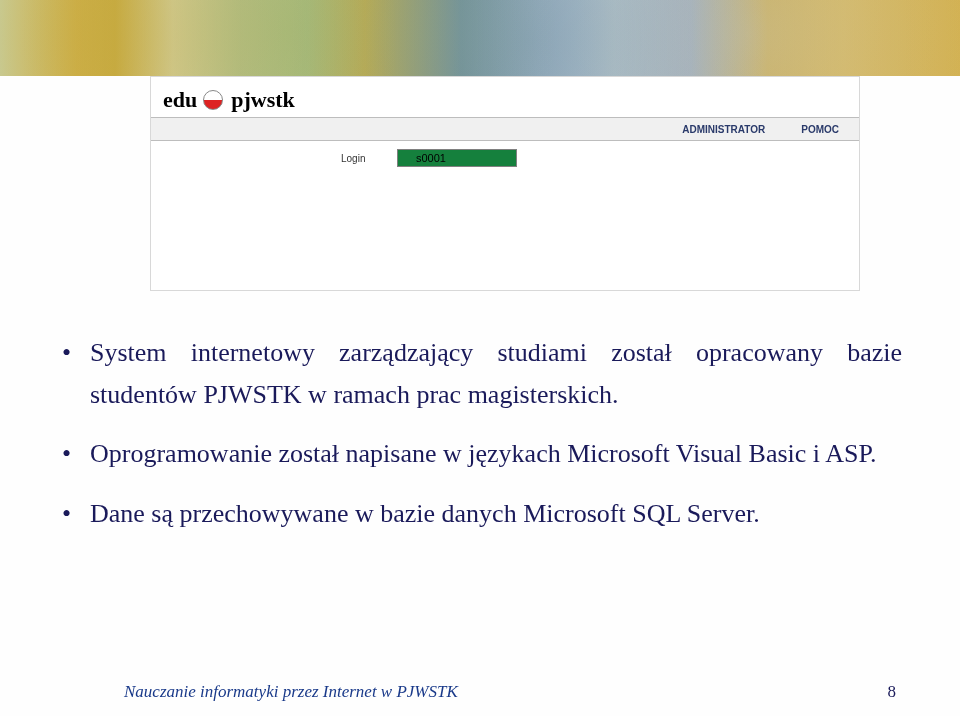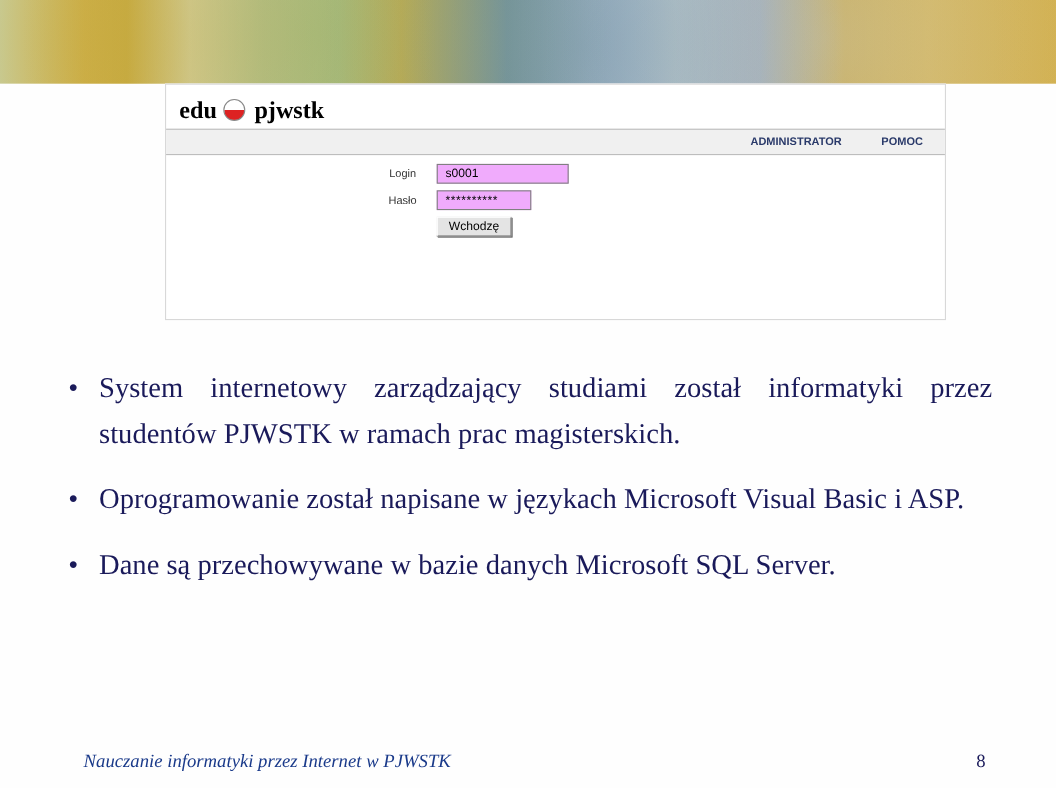--- a/index.html
+++ b/index.html
@@ -100,32 +100,32 @@
     margin-top: 8px;
     margin-left: 190px;
   }
   .form-row {
     display: flex;
     align-items: center;
     margin-bottom: 6px;
   }
   .form-label {
     width: 50px;
-    text-align: center;
+    text-align: left;
     font-size: 10px;
     color: #333;
     padding-right: 6px;
   }
   .form-input {
     font-family: Verdana, Arial, sans-serif;
     font-size: 11px;
     border: 1px solid #808080;
-    background: #f0abfc;
+    background: #15803d;
     height: 18px;
-    padding: 0 7px;
+    padding: 0 18px;
     box-sizing: border-box;
   }
   .input-login { width: 120px; }
   .input-pass { width: 86px; letter-spacing: 0.5px; }
   .submit-row { margin-left: 56px; margin-top: 4px; }
   .submit-btn {
     font-family: Verdana, Arial, sans-serif;
     font-size: 11px;
     padding: 2px 10px;
     background: #e4e4e4;
@@ -161,20 +161,21 @@
     width: 820px;
     display: flex;
     justify-content: space-between;
     align-items: baseline;
   }
   .footer-left {
     font-family: 'Times New Roman', serif;
     font-style: italic;
     font-size: 17px;
     color: #1a3a8a;
+    margin-left: 48px;
   }
   .footer-right {
     font-family: 'Times New Roman', serif;
     font-size: 17px;
     color: #1a1a5a;
   }
 </style>
 </head>
 <body>
 
@@ -188,34 +189,27 @@
   </div>
   <div class="nav-bar">
     <span>ADMINISTRATOR</span>
     <span>POMOC</span>
   </div>
   <div class="login-form">
     <div class="form-row">
       <div class="form-label">Login</div>
       <input class="form-input input-login" value="s0001" style="">
     </div>
-    <div class="form-row">
-      <div class="form-label">Hasło</div>
-      <input class="form-input input-pass" value="**********" style="">
-    </div>
-    <div class="form-row submit-row">
-      <button class="submit-btn">Wchodzę</button>
-    </div>
   </div>
 </div>
 
 <div class="content">
   <div class="bullet-item">
     <div class="bullet">•</div>
-    <div class="btext justify">System internetowy zarządzający studiami został informatyki przez studentów PJWSTK w ramach prac magisterskich.</div>
+    <div class="btext justify">System internetowy zarządzający studiami został opracowany bazie studentów PJWSTK w ramach prac magisterskich.</div>
   </div>
   <div class="bullet-item">
     <div class="bullet">•</div>
     <div class="btext justify">Oprogramowanie został napisane w językach Microsoft Visual Basic i ASP.</div>
   </div>
   <div class="bullet-item">
     <div class="bullet">•</div>
     <div class="btext">Dane są przechowywane w bazie danych Microsoft SQL Server.</div>
   </div>
 </div>

